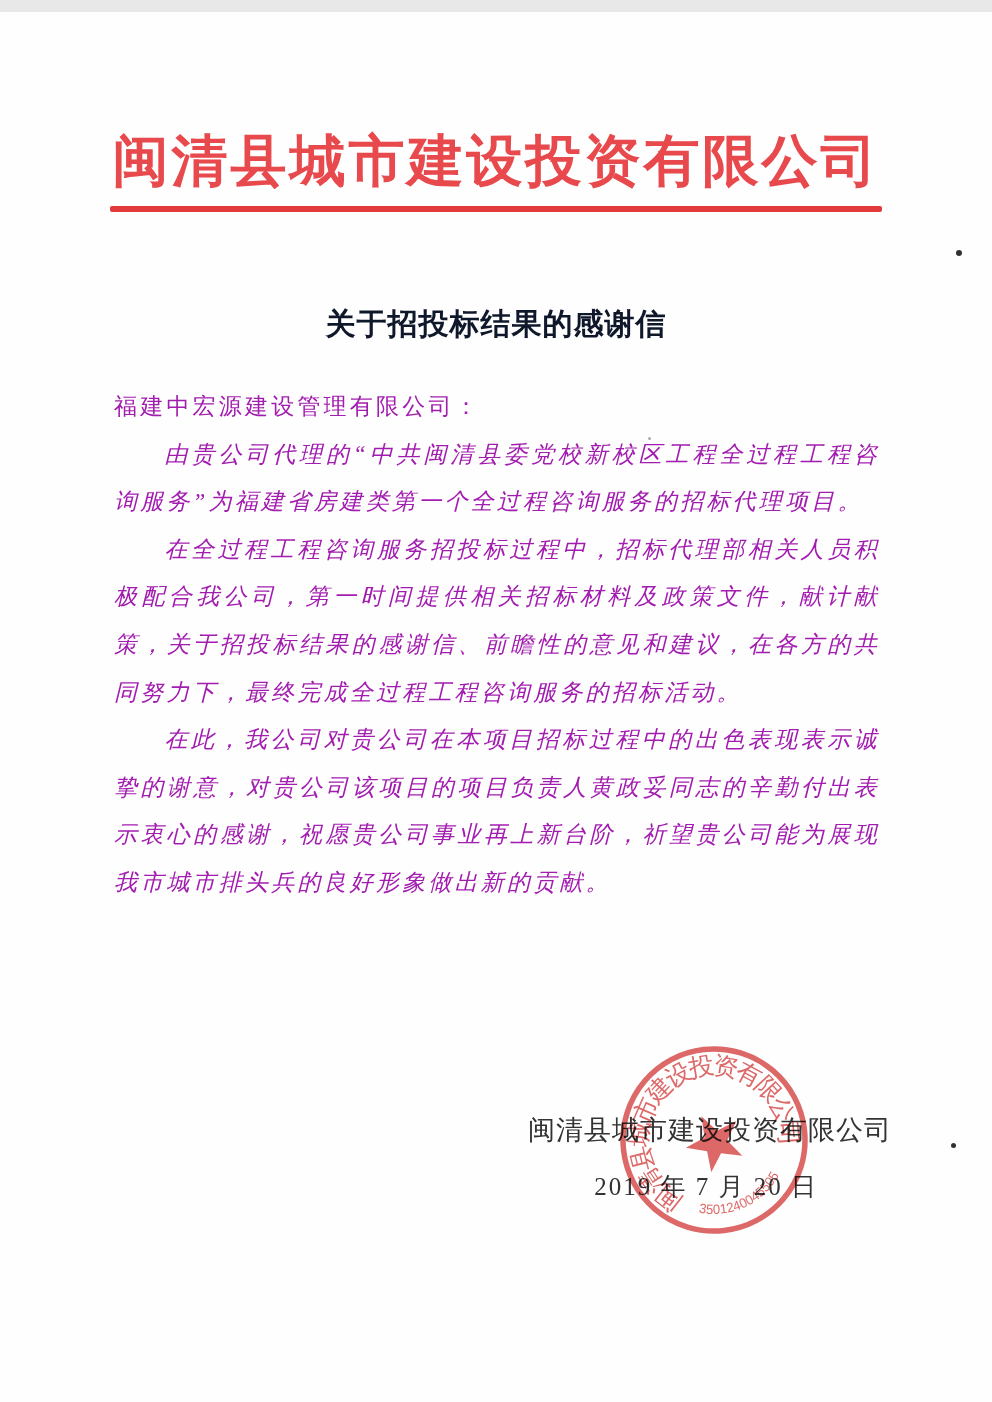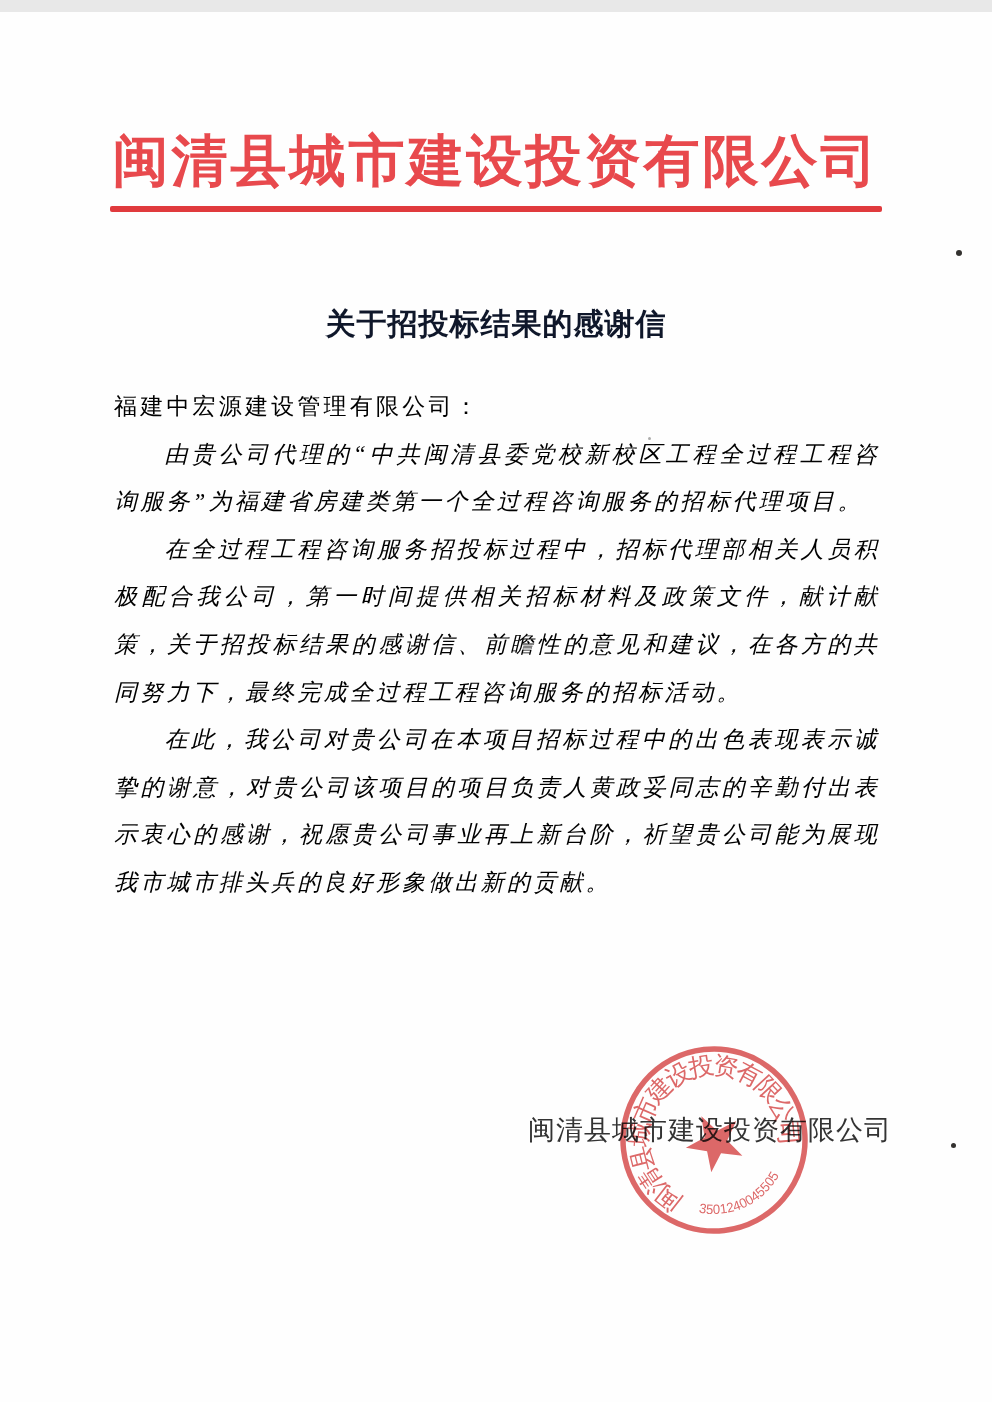--- a/index.html
+++ b/index.html
@@ -31,21 +31,21 @@
     font-family:"Liberation Sans","DejaVu Sans",sans-serif;
     font-size:30px; font-weight:bold;
     letter-spacing:1px;
     color:#0f172a;
     white-space:nowrap;
   }
   .body-text {
     position:absolute; top:371px; left:114px; width:766px;
     font-size:23px; line-height:47.6px;
     letter-spacing:3.2px;
-    color:#000000;
+    color:#a21caf;
     text-align:justify;
   }
   .body-text .salutation { margin:0 0 0 0; text-indent:0; }
   .body-text p { margin:0; text-indent:2.2em;font-style:italic; }
   .sign-block {
     position:absolute; top:1100px; left:528px; width:356px;
     text-align:center;
     color:#333;
     z-index:2;
   }
@@ -82,20 +82,21 @@
 
   <div class="body-text">
     <div class="salutation">福建中宏源建设管理有限公司：</div>
     <p>由贵公司代理的“中共闽清县委党校新校区工程全过程工程咨询服务”为福建省房建类第一个全过程咨询服务的招标代理项目。</p>
     <p>在全过程工程咨询服务招投标过程中，招标代理部相关人员积极配合我公司，第一时间提供相关招标材料及政策文件，献计献策，关于招投标结果的感谢信、前瞻性的意见和建议，在各方的共同努力下，最终完成全过程工程咨询服务的招标活动。</p>
     <p>在此，我公司对贵公司在本项目招标过程中的出色表现表示诚挚的谢意，对贵公司该项目的项目负责人黄政妥同志的辛勤付出表示衷心的感谢，祝愿贵公司事业再上新台阶，祈望贵公司能为展现我市城市排头兵的良好形象做出新的贡献。</p>
   </div>
 
   <div class="sign-block">
     <div class="sign-company">闽清县城市建设投资有限公司</div>
+    <div class="sign-date">2019 年 7 月 20 日</div>
   </div>
 
   <svg class="seal" viewBox="0 0 250 250">
     <g transform="rotate(-28 125 125)" fill="#d95353" stroke="none">
       <circle cx="125" cy="125" r="91" fill="none" stroke="#d95353" stroke-width="5.5"></circle>
       <path id="sealNameArc" d="M 70.9 162.9 A 66 66 0 1 1 179.1 162.9" fill="none"></path>
       <path id="sealCodeArc" d="M 77.4 181.7 A 74 74 0 0 0 172.6 181.7" fill="none"></path>
       <text font-size="25" font-family="Liberation Serif, DejaVu Serif, serif">
         <textPath href="#sealNameArc" startOffset="0" textLength="286" lengthAdjust="spacing">闽清县城市建设投资有限公司</textPath>
       </text>

